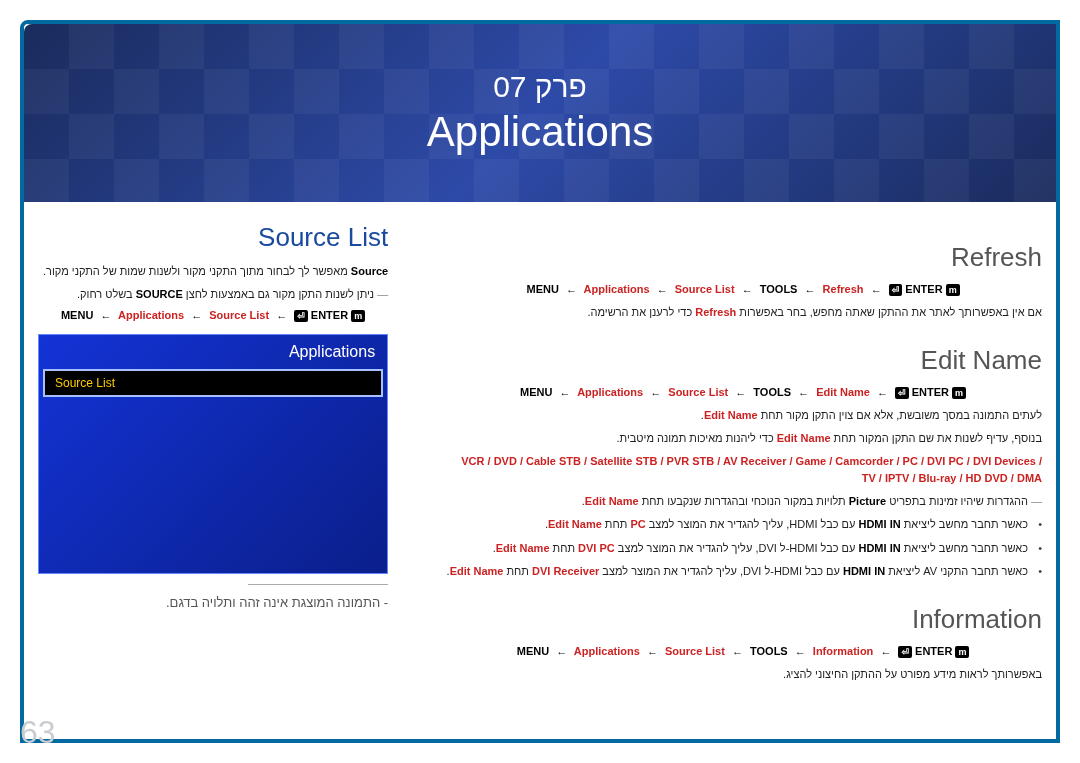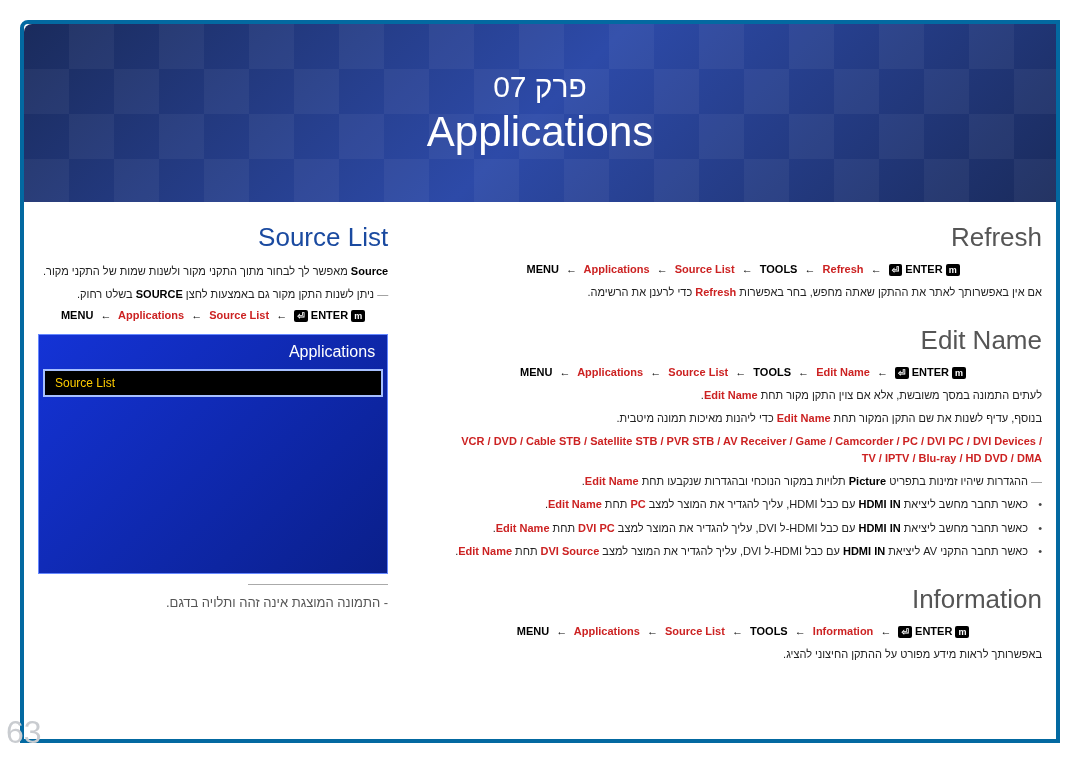--- a/index.html
+++ b/index.html
@@ -66,20 +66,21 @@
     width: 38%;
     padding: 20px 28px 20px 14px;
     direction: rtl;
     text-align: right;
   }
   .col-left {
     width: 62%;
     padding: 20px 14px 20px 28px;
     direction: rtl;
     text-align: right;
+    margin-top: 20px;
   }
   .section-title {
     font-size: 26px;
     font-weight: 300;
     color: #1a4aa0;
     text-align: right;
     margin-bottom: 10px;
   }
   .section-title.gray {
     color: #555;
@@ -165,21 +166,21 @@
     border: 2px solid #a7c0ff;
     margin: 0 4px;
     padding: 5px 10px;
     font-size: 12px;
     text-align: left;
     direction: ltr;
   }
   .page-number {
     position: absolute;
     bottom: 12px;
-    left: 6px;
+    left: 20px;
     font-size: 32px;
     color: #c9ccd0;
     font-weight: 300;
   }
   .sep {
     height: 18px;
   }
 </style>
 </head>
 <body>
@@ -256,21 +257,21 @@
         <span class="arrow">←</span>
         <span class="icon-box">⏎</span>
         <span class="black">ENTER</span>
       </div>
       <p class="body-text">לעתים התמונה במסך משובשת, אלא אם צוין התקן מקור תחת <span class="red-inline">Edit Name</span>.</p>
       <p class="body-text">בנוסף, עדיף לשנות את שם התקן המקור תחת <span class="red-inline">Edit Name</span> כדי ליהנות מאיכות תמונה מיטבית.</p>
       <p class="body-text" style="direction:ltr; "><span class="red-inline">VCR / DVD / Cable STB / Satellite STB / PVR STB / AV Receiver / Game / Camcorder / PC / DVI PC / DVI Devices / TV / IPTV / Blu-ray / HD DVD / DMA</span></p>
       <p class="body-text dash-note">ההגדרות שיהיו זמינות בתפריט <span class="black-inline">Picture</span> תלויות במקור הנוכחי ובהגדרות שנקבעו תחת <span class="red-inline">Edit Name</span>.</p>
       <p class="body-text bullet-note">כאשר תחבר מחשב ליציאת <span class="black-inline">HDMI IN</span> עם כבל HDMI, עליך להגדיר את המוצר למצב <span class="red-inline">PC</span> תחת <span class="red-inline">Edit Name</span>.</p>
       <p class="body-text bullet-note">כאשר תחבר מחשב ליציאת <span class="black-inline">HDMI IN</span> עם כבל HDMI-ל DVI, עליך להגדיר את המוצר למצב <span class="red-inline">DVI PC</span> תחת <span class="red-inline">Edit Name</span>.</p>
-      <p class="body-text bullet-note">כאשר תחבר התקני AV ליציאת <span class="black-inline">HDMI IN</span> עם כבל HDMI-ל DVI, עליך להגדיר את המוצר למצב <span class="red-inline">DVI Source</span> תחת <span class="red-inline">Edit Name</span>.</p>
+      <p class="body-text bullet-note">כאשר תחבר התקני AV ליציאת <span class="black-inline">HDMI IN</span> עם כבל HDMI-ל DVI, עליך להגדיר את המוצר למצב <span class="red-inline">DVI Receiver</span> תחת <span class="red-inline">Edit Name</span>.</p>
 
       <div class="sep"></div>
 
       <div class="section-title gray">Information</div>
       <div class="nav-path">
         <span class="icon-box">m</span>
         <span class="black">MENU</span>
         <span class="arrow">←</span>
         <span class="red">Applications</span>
         <span class="arrow">←</span>

